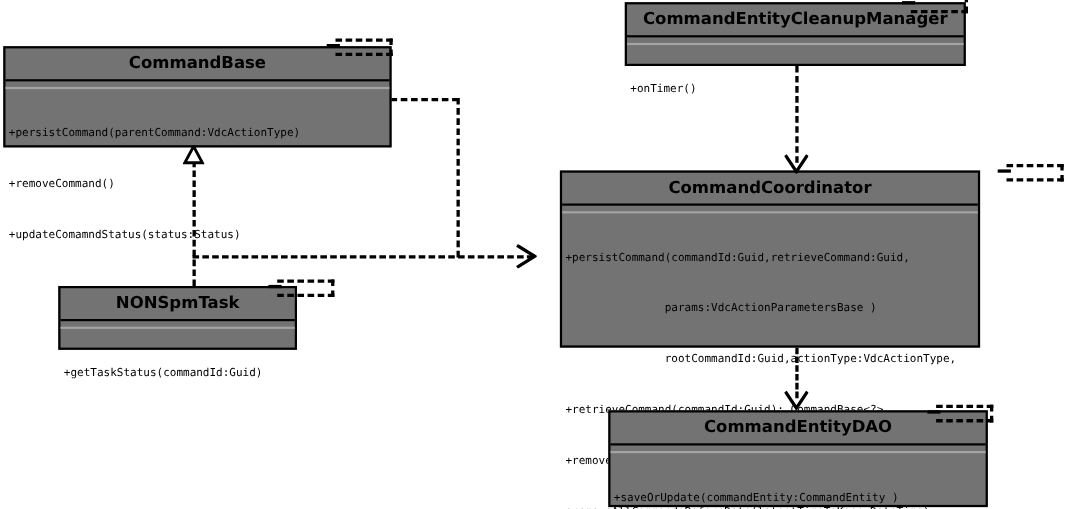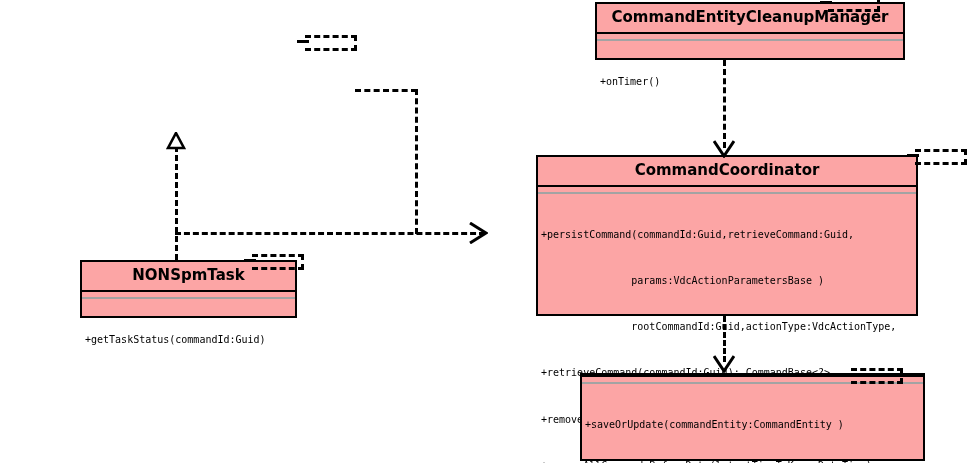--- a/index.html
+++ b/index.html
@@ -14,23 +14,22 @@
     background: #ffffff;
     overflow: hidden;
     font-family: "DejaVu Sans", sans-serif;
   }
 
   
   .uml-class {
     position: absolute;
     box-sizing: border-box;
     border: 2px solid #000000;
-    background: #fca5a5;
+    background: #737373;
     z-index: 3;
-    margin-left: 27px;
   }
   .uml-title {
     text-align: center;
     font-family: "DejaVu Sans", sans-serif;
     font-weight: bold;
     font-size: 15px;
     line-height: 1;
     color: #000000;
     padding: 6px 2px 7px 2px;
     white-space: nowrap;
@@ -122,20 +121,29 @@
 
   <div class="conn-h" style="left:175px; top:232px; width:310px;"></div>
   <div class="arrow" style="left:468px; top:222px;">
     <svg width="20" height="22" viewBox="0 0 20 22">
       <path d="M2,1 L18,11 L2,21" fill="none" stroke="#000000" stroke-width="3"></path>
     </svg>
   </div>
 
   <div class="flag" style="left:305px; top:35px; width:52px; height:16px;"></div>
   <div class="flag-stub" style="left:297px; top:40px; width:12px;"></div>
+  <div class="uml-class" style="left:3px; top:42px; width:353px; height:92px;">
+    <div class="uml-title">CommandBase</div>
+    <div class="uml-attrs"></div>
+    <div class="uml-ops">
+      <div class="op">+persistCommand(parentCommand:VdcActionType)</div>
+      <div class="op">+removeCommand()</div>
+      <div class="op">+updateComamndStatus(status:Status)</div>
+    </div>
+  </div>
 
   <div class="flag" style="left:828px; top:-4px; width:52px; height:16px;"></div>
   <div class="flag-stub" style="left:820px; top:1px; width:12px;"></div>
   <div class="uml-class" style="left:568px; top:2px; width:310px; height:58px;">
     <div class="uml-title">CommandEntityCleanupManager</div>
     <div class="uml-attrs"></div>
     <div class="uml-ops">
       <div class="op">+onTimer()</div>
     </div>
   </div>
@@ -162,20 +170,21 @@
       <div class="op">+retrieveCommand(commandId:Guid): CommandBase&lt;?&gt;</div>
       <div class="op">+removeCommand(commandId:Guid)</div>
       <div class="op">+removeAllCommandsBeforeDate(latestTimeToKeep:DateTime)</div>
       
     </div>
   </div>
 
   <div class="flag" style="left:851px; top:368px; width:52px; height:16px;"></div>
   <div class="flag-stub" style="left:843px; top:373px; width:12px;"></div>
   <div class="uml-class" style="left:553px; top:373px; width:345px; height:88px;">
+    <div class="uml-title">CommandEntityDAO</div>
     <div class="uml-attrs"></div>
     <div class="uml-ops">
       <div class="op">+saveOrUpdate(commandEntity:CommandEntity )</div>
       
       
     </div>
   </div>
 
 </div>
 

